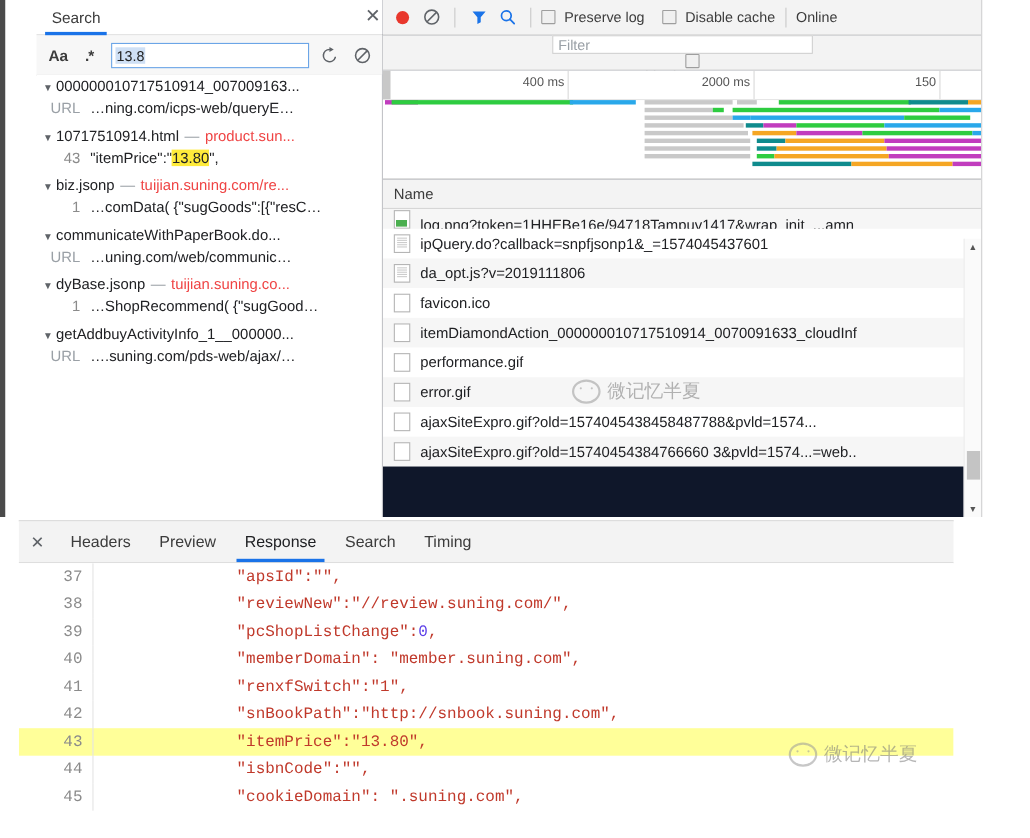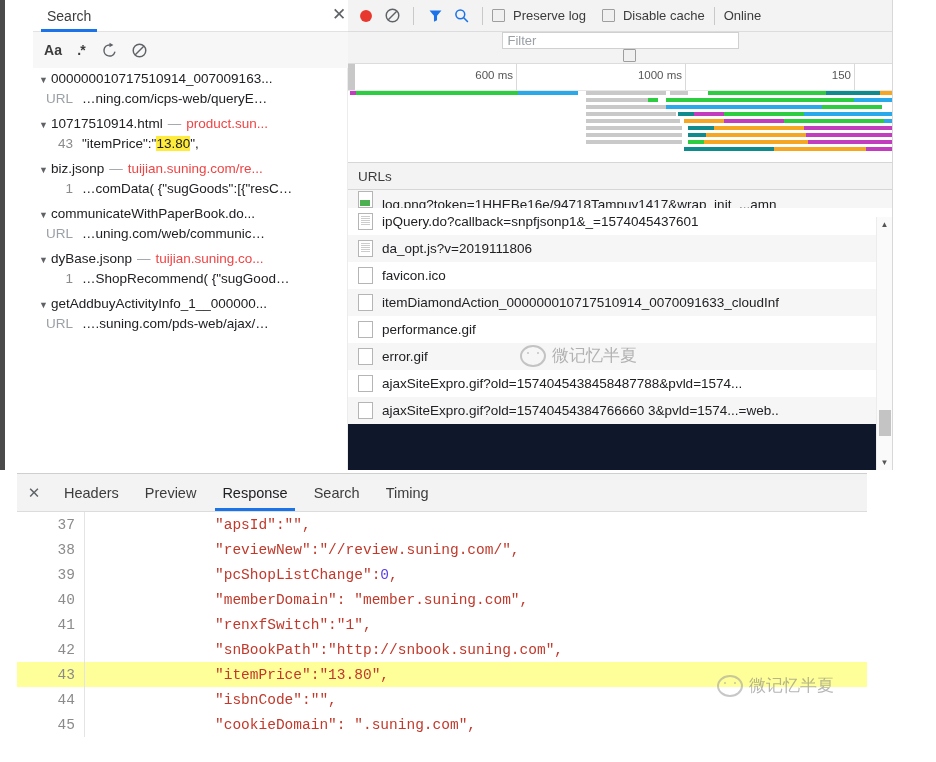--- a/index.html
+++ b/index.html
@@ -145,20 +145,23 @@
         <div class="search-tab">
           <span>Search</span>
           <div class="ul"></div>
         </div>
         <div class="search-close">✕</div>
       </div>
 
       <div class="search-toolbar">
         <div class="tb-aa">Aa</div>
         <div class="tb-re">.*</div>
+        <div class="search-input">
+          <span class="val">13.8</span>
+        </div>
         <div class="icon-btn">
           <svg width="17" height="17" viewBox="0 0 20 20" aria-hidden="true">
             <path d="M10 3.5a6.5 6.5 0 1 0 6.2 8.5" fill="none" stroke="#5f6368" stroke-width="1.7" stroke-linecap="round"></path>
             <path d="M10 0.8 L10 6.2 L14.6 3.5 Z" fill="#5f6368"></path>
           </svg>
         </div>
         <div class="icon-btn">
           <svg width="17" height="17" viewBox="0 0 20 20" aria-hidden="true">
             <circle cx="10" cy="10" r="7.4" fill="none" stroke="#5f6368" stroke-width="1.7"></circle>
             <line x1="5" y1="15" x2="15" y2="5" stroke="#5f6368" stroke-width="1.7"></line>
@@ -293,24 +296,24 @@
         <span class="ftype active" style="margin-left:10px;">All</span>
         <span class="ftype" style="margin-left:6px;">XHR</span>
         <span class="ftype">JS</span>
         <span class="ftype">CS</span>
       </div>
 
       <div class="overview">
         <div class="ov-ruler">
           <div class="ov-left-handle"></div>
           <div class="ov-tick" style="left:168px;">
-            <span>600 ms</span>
+            <span>400 ms</span>
           </div>
           <div class="ov-tick" style="left:337px;">
-            <span>1000 ms</span>
+            <span>2000 ms</span>
           </div>
           <div class="ov-tick" style="left:506px;">
             <span>150</span>
           </div>
         </div>
         <div class="ov-bars" id="ov-bars">
             <div class="ov-row" style="top: 0px; left: 2px; width: 30px; background: rgb(193, 61, 190);"></div>
             <div class="ov-row" style="top: 0px; left: 8px; width: 165px; background: rgb(46, 204, 64);"></div>
             <div class="ov-row" style="top: 0px; left: 170px; width: 60px; background: rgb(41, 168, 234);"></div>
             <div class="ov-row" style="top: 0px; left: 238px; width: 80px; background: rgb(201, 201, 201);"></div>
@@ -348,21 +351,21 @@
             <div class="ov-row" style="top: 49px; left: 340px; width: 16px; background: rgb(46, 204, 64);"></div>
             <div class="ov-row" style="top: 49px; left: 356px; width: 104px; background: rgb(245, 166, 35);"></div>
             <div class="ov-row" style="top: 49px; left: 460px; width: 110px; background: rgb(193, 61, 190);"></div>
             <div class="ov-row" style="top: 56px; left: 336px; width: 90px; background: rgb(15, 139, 141);"></div>
             <div class="ov-row" style="top: 56px; left: 426px; width: 92px; background: rgb(245, 166, 35);"></div>
             <div class="ov-row" style="top: 56px; left: 518px; width: 74px; background: rgb(193, 61, 190);"></div>
           </div>
       </div>
 
       <div class="net-header">
-        <span>URLs</span>
+        <span>Name</span>
       </div>
 
       <div class="net-list">
         <div class="net-row" style="height:18px;overflow:hidden;align-items:flex-end;">
           <span class="file-ico img"></span>
           <span class="net-name" style="position:relative;top:4px;">log.png?token=1HHEBe16e/94718Tampuv1417&amp;wrap_init_...amn</span>
         </div>
         <div class="net-row">
           <span class="file-ico doc"></span>
           <span class="net-name">ipQuery.do?callback=snpfjsonp1&amp;_=1574045437601</span>

